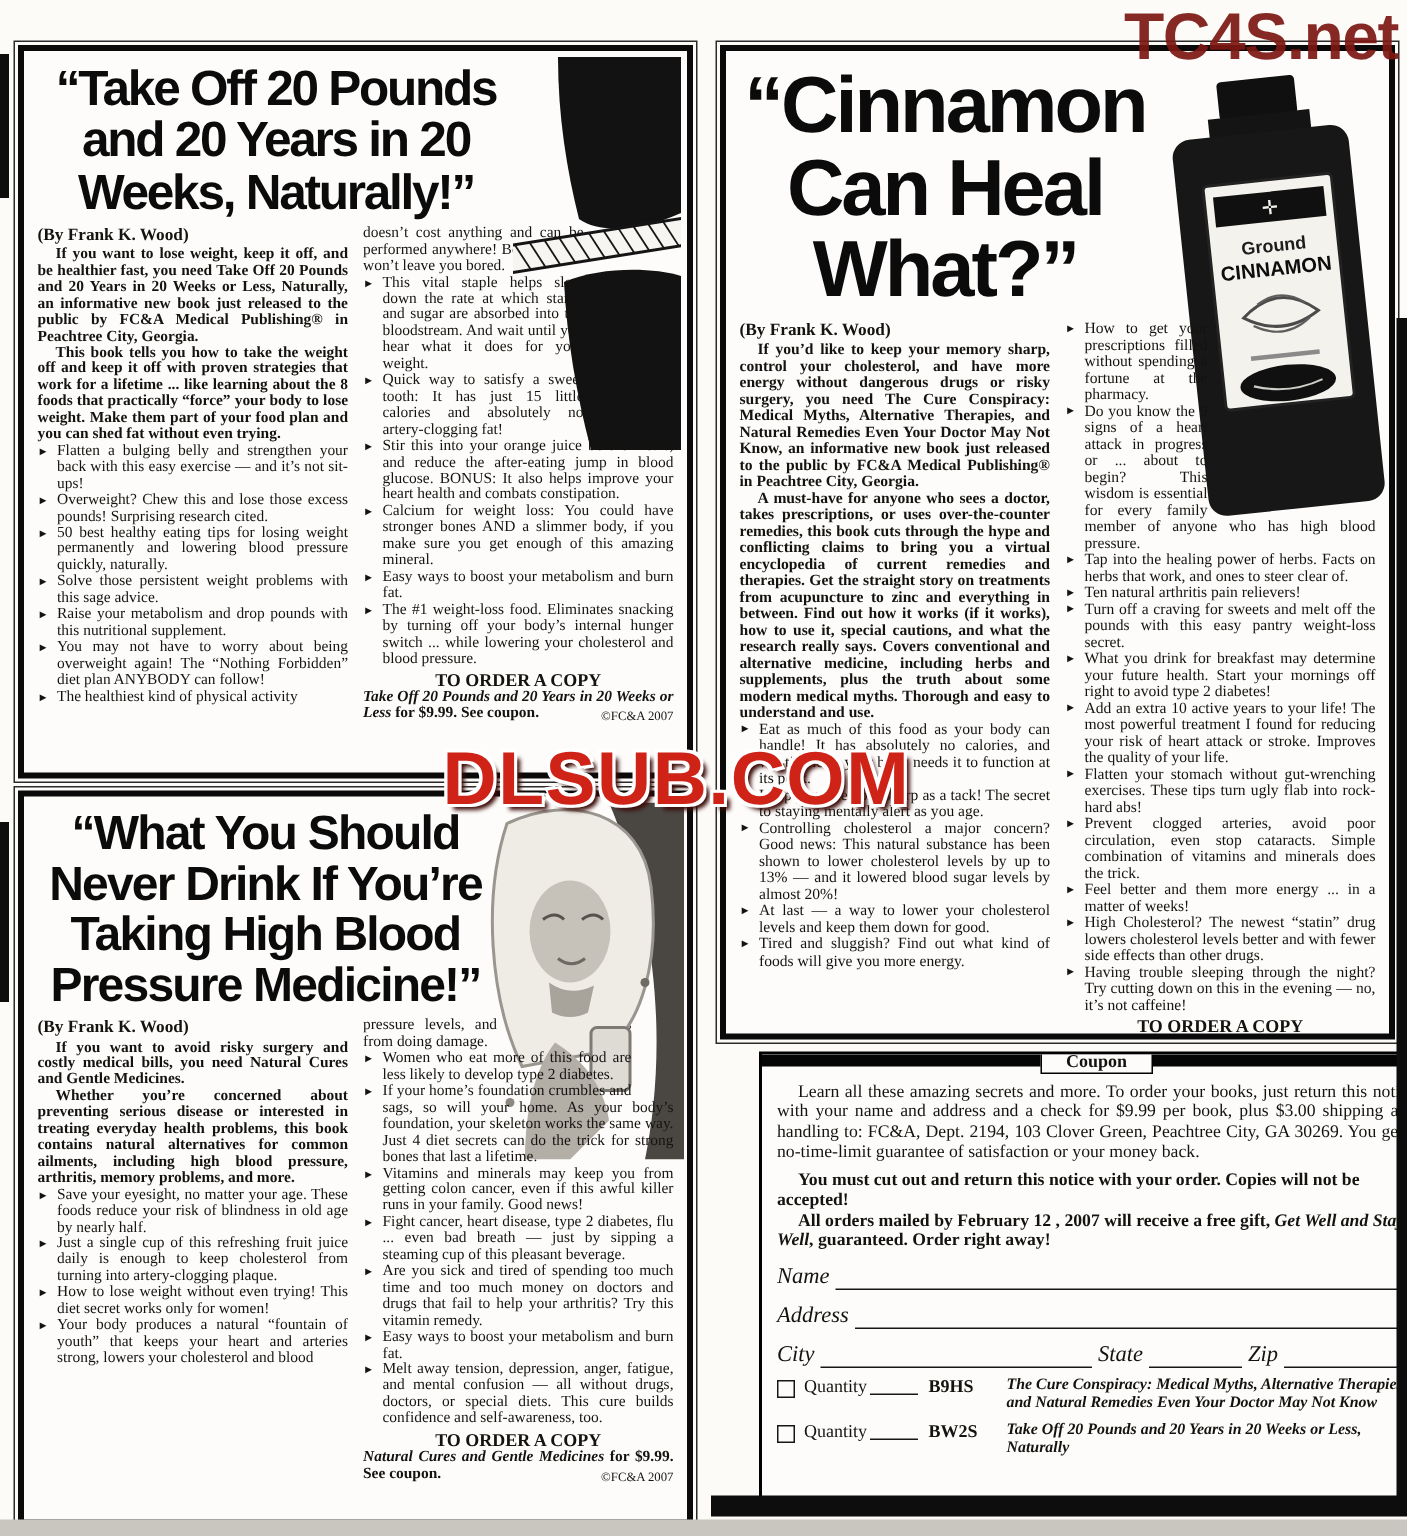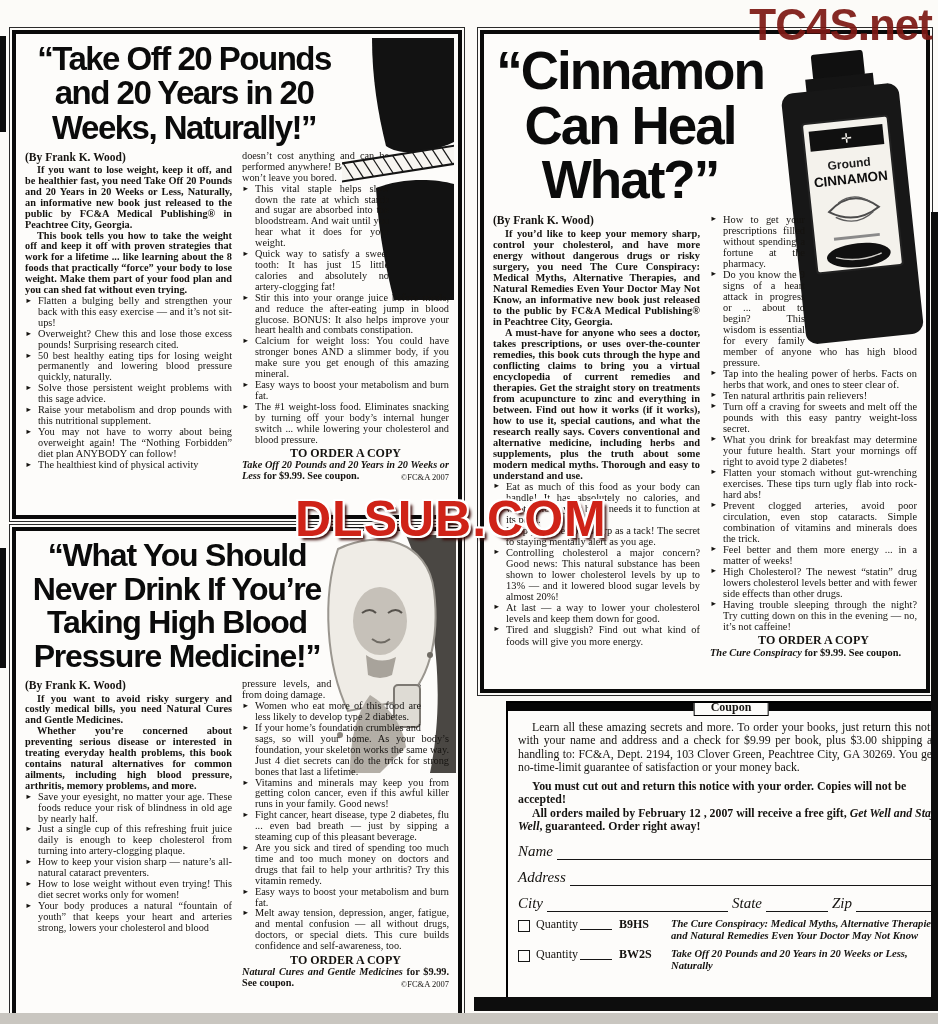--- a/index.html
+++ b/index.html
@@ -182,20 +182,21 @@
       <div class="col">
         <span class="wrap-spacer"></span>
         <ul class="blist">
 
         <li>How to get your prescriptions filled without spending a fortune at the pharmacy.</li>
             <li>Do you know the 9 signs of a heart attack in progress or ... about to begin? This wisdom is essential for every family member of anyone who has high blood pressure.</li>
             <li>Tap into the healing power of herbs. Facts on herbs that work, and ones to steer clear of.</li>
             <li>Ten natural arthritis pain relievers!</li>
             <li>Turn off a craving for sweets and melt off the pounds with this easy pantry weight-loss secret.</li>
             <li>What you drink for breakfast may determine your future health. Start your mornings off right to avoid type 2 diabetes!</li>
+            <li>Add an extra 10 active years to your life! The most powerful treatment I found for reducing your risk of heart attack or stroke. Improves the quality of your life.</li>
             <li>Flatten your stomach without gut-wrenching exercises. These tips turn ugly flab into rock-hard abs!</li>
             <li>Prevent clogged arteries, avoid poor circulation, even stop cataracts. Simple combination of vitamins and minerals does the trick.</li>
             <li>Feel better and them more energy ... in a matter of weeks!</li>
             <li>High Cholesterol? The newest “statin” drug lowers cholesterol levels better and with fewer side effects than other drugs.</li>
             <li>Having trouble sleeping through the night? Try cutting down on this in the evening — no, it’s not caffeine!</li>
           </ul>
         <p class="order-head">TO ORDER A COPY</p>
         <p class="order-line"><span class="ital">The Cure Conspiracy</span><span> for $9.99. See coupon.</span></p>
       </div>
     </div>
@@ -223,21 +224,20 @@
         <p class="byline">(By Frank K. Wood)</p>
         <div>
 
         <p class="para">If you want to avoid risky surgery and costly medical bills, you need Natural Cures and Gentle Medicines.</p>
             <p class="para">Whether you’re concerned about preventing serious disease or interested in treating everyday health problems, this book contains natural alternatives for common ailments, including high blood pressure, arthritis, memory problems, and more.</p>
           </div>
         <ul class="blist">
 
         <li>Save your eyesight, no matter your age. These foods reduce your risk of blindness in old age by nearly half.</li>
             <li>Just a single cup of this refreshing fruit juice daily is enough to keep cholesterol from turning into artery-clogging plaque.</li>
-            <li>How to keep your vision sharp — nature’s all-natural cataract preventers.</li>
             <li>How to lose weight without even trying! This diet secret works only for women!</li>
             <li>Your body produces a natural “fountain of youth” that keeps your heart and arteries strong, lowers your cholesterol and blood</li>
           </ul>
       </div>
       <div class="col">
         <span class="wrap-spacer"></span>
         <p class="lead">pressure levels, and stops free radicals from doing damage.</p>
         <ul class="blist">
 
         <li>Women who eat more of this food are less likely to develop type 2 diabetes.</li>

